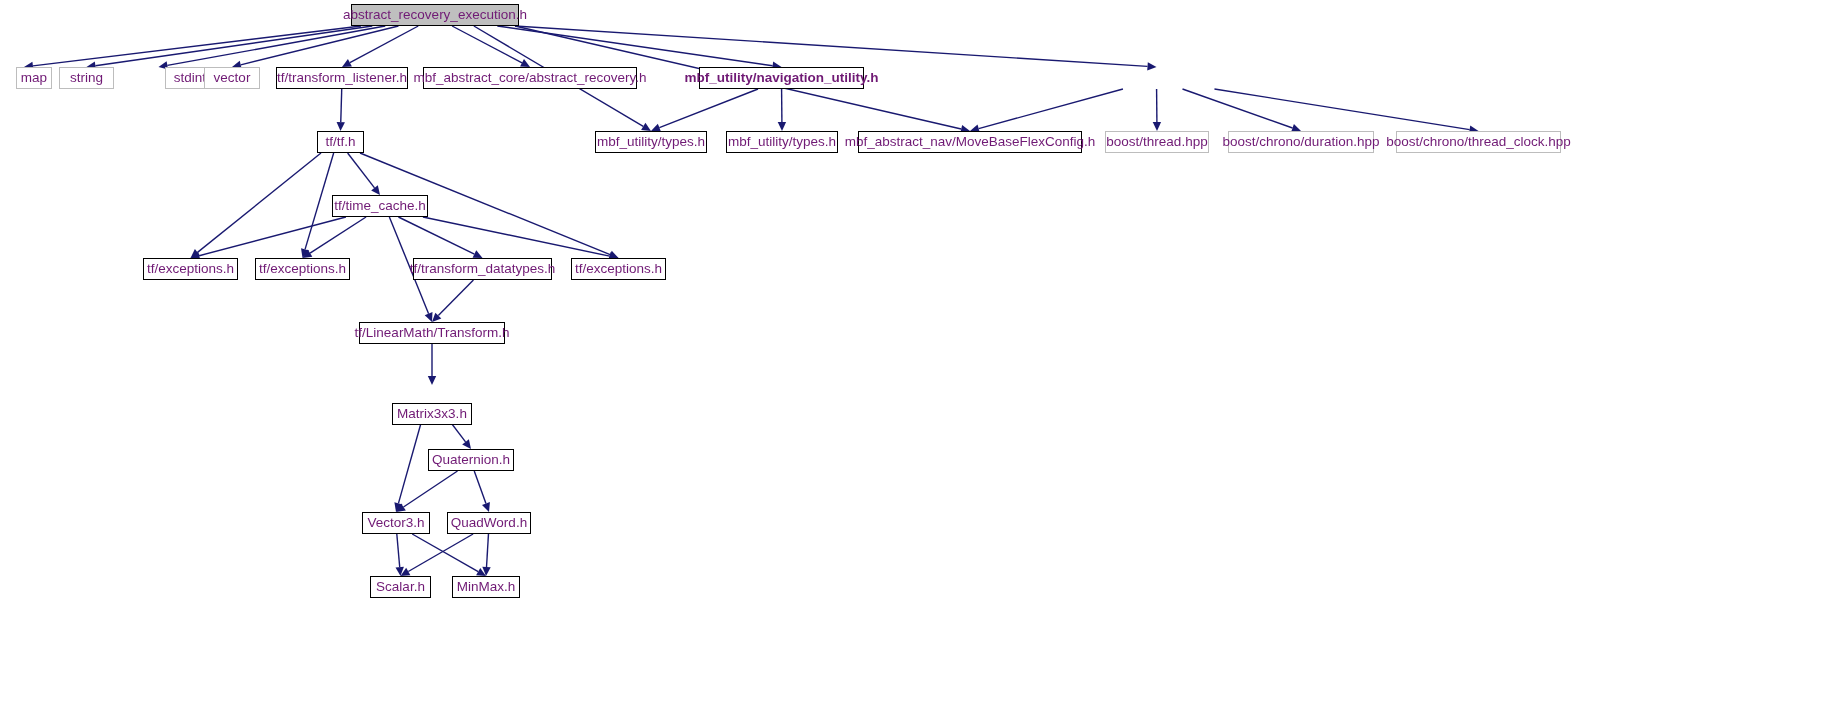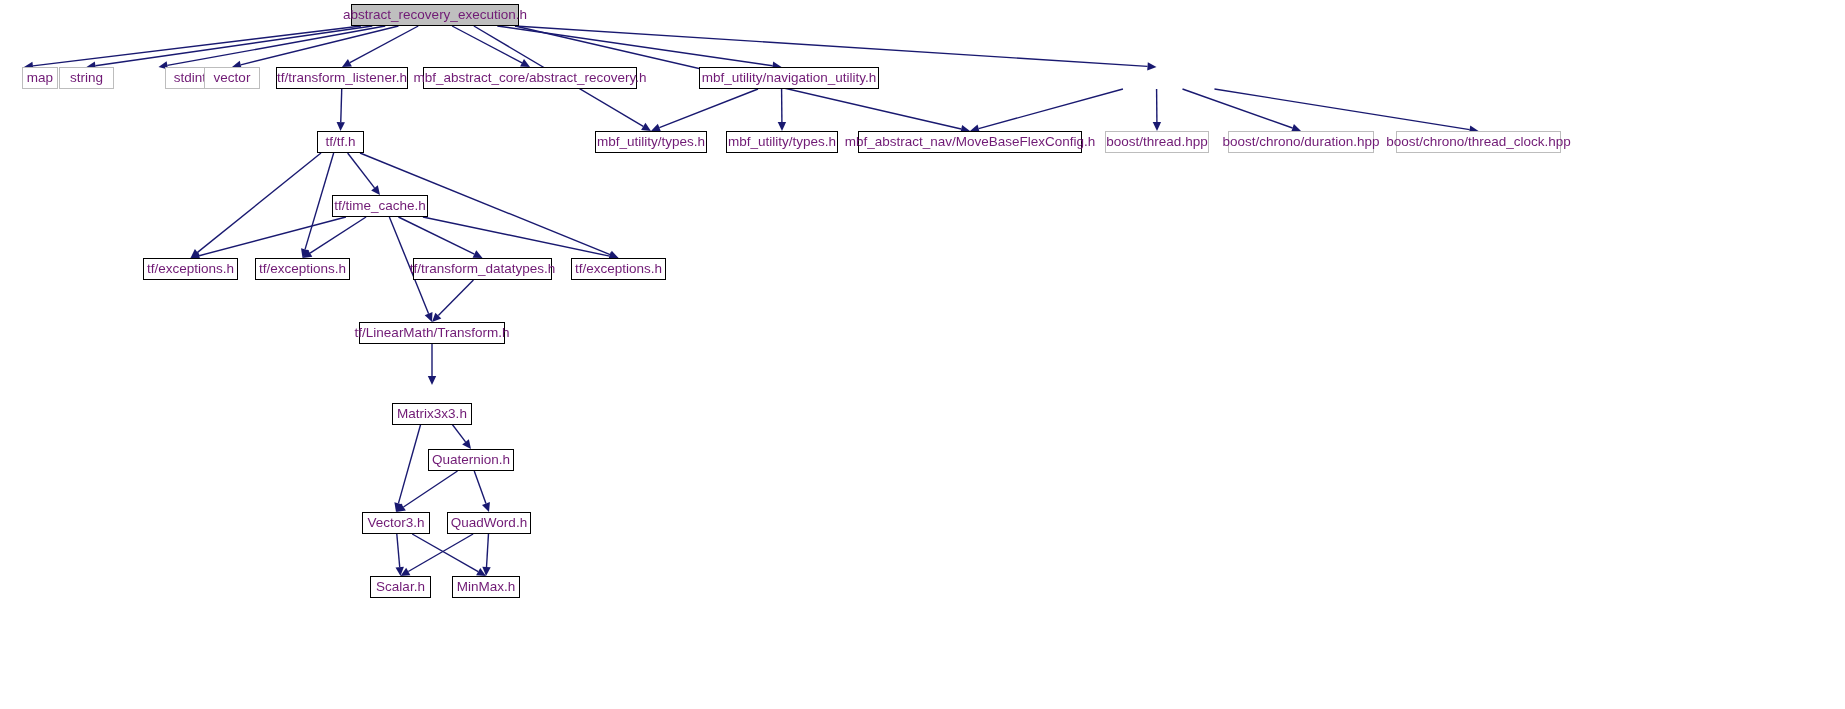--- a/index.html
+++ b/index.html
@@ -89,39 +89,39 @@
       <line x1="412.2" y1="534" x2="478.1779968303318" y2="571.5484534806766" stroke="#191970" stroke-width="1.4"></line>
       <polygon points="486,576 476.10060845464756,575.1987216265218 480.255385206016,567.8981853348314" fill="#191970"></polygon>
       <line x1="473.07" y1="534" x2="408.28949788183525" y2="571.4918160253951" stroke="#191970" stroke-width="1.4"></line>
       <polygon points="400.5,576 406.18567869368627,567.856717013872 410.3933170699842,575.1269150369183" fill="#191970"></polygon>
       <line x1="488.46" y1="534" x2="486.52624096564034" y2="567.0153981476037" stroke="#191970" stroke-width="1.4"></line>
       <polygon points="486,576 482.3334267678554,566.7698190303049 490.71905516342525,567.2609772649025" fill="#191970"></polygon>
     </svg>
 <div class="node root" style="left: 351px; top: 4px; width: 168px; height: 22px;">
       <span>abstract_recovery_execution.h</span>
     </div>
-    <div class="node ext" style="left: 22px; top: 67px; width: 36px; height: 22px;">
+    <div class="node ext" style="left: 16px; top: 67px; width: 36px; height: 22px;">
       <span>map</span>
     </div>
     <div class="node ext" style="left: 59px; top: 67px; width: 55px; height: 22px;">
       <span>string</span>
     </div>
     <div class="node ext" style="left: 128px; top: 67px; width: 61px; height: 22px; margin-left: 37px;">
       <span>stdint.h</span>
     </div>
     <div class="node ext" style="left: 204px; top: 67px; width: 56px; height: 22px;">
       <span>vector</span>
     </div>
     <div class="node doc" style="left: 276px; top: 67px; width: 132px; height: 22px;">
       <span>tf/transform_listener.h</span>
     </div>
     <div class="node doc" style="left: 423px; top: 67px; width: 214px; height: 22px;">
       <span>mbf_abstract_core/abstract_recovery.h</span>
     </div>
-    <div class="node doc" style="left: 699px; top: 67px; width: 180px; height: 22px;">
+    <div class="node doc" style="left: 699px; top: 67px; width: 165px; height: 22px; font-weight: bold;">
       <span>mbf_utility/navigation_utility.h</span>
     </div>
     <div class="node doc" style="left: 595px; top: 131px; width: 112px; height: 22px;">
       <span>mbf_utility/types.h</span>
     </div>
     <div class="node doc" style="left: 726px; top: 131px; width: 112px; height: 22px;">
       <span>mbf_utility/types.h</span>
     </div>
     <div class="node doc" style="left: 858px; top: 131px; width: 224px; height: 22px;">
       <span>mbf_abstract_nav/MoveBaseFlexConfig.h</span>

